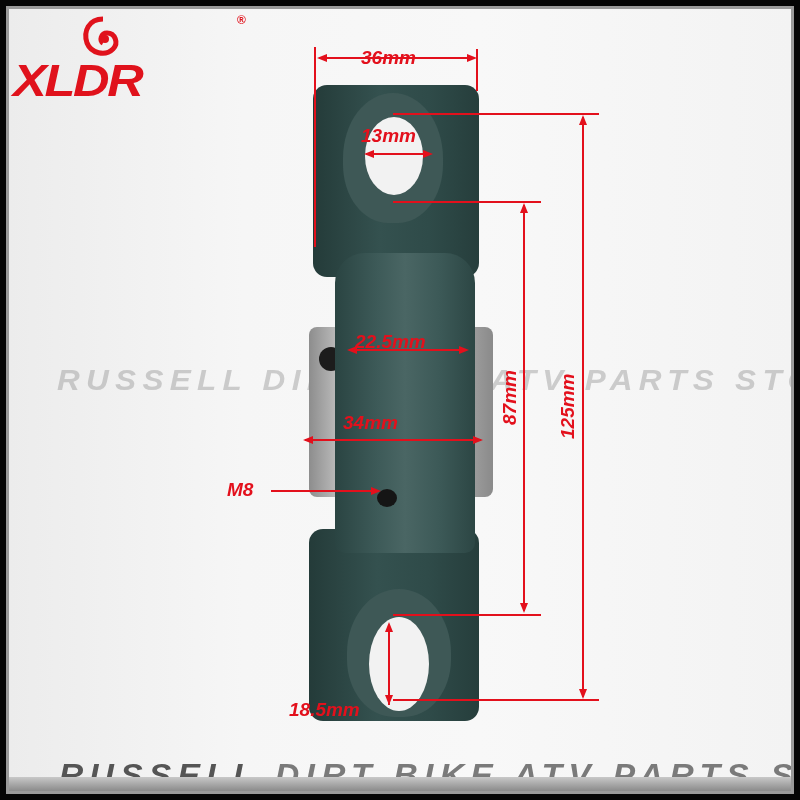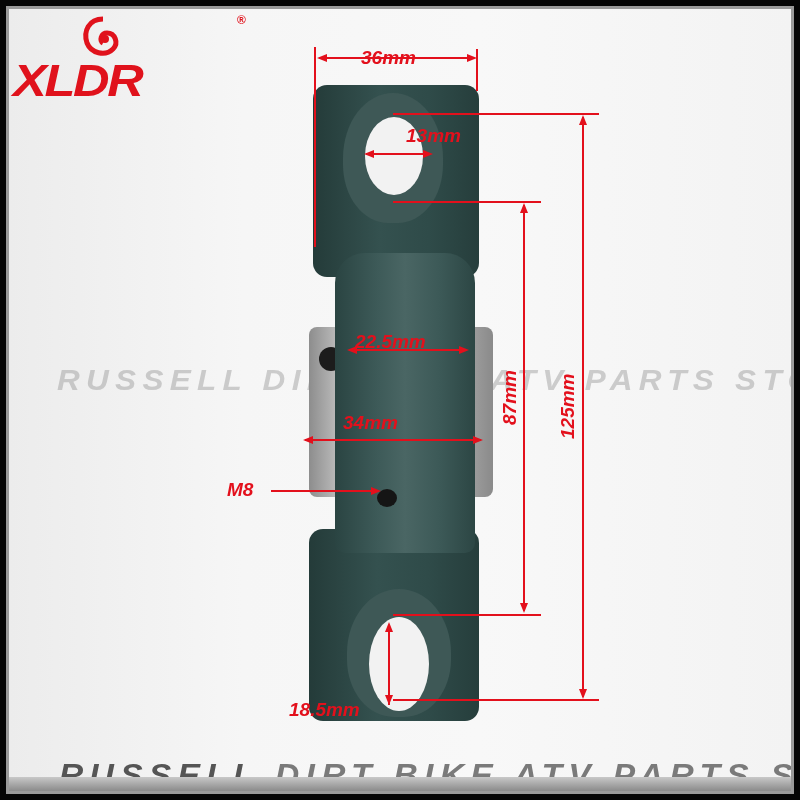--- a/index.html
+++ b/index.html
@@ -73,21 +73,21 @@
   <div class="dim" style="left:305px;top:38px;width:2px;height:200px;"></div>
   <div class="dim" style="left:467px;top:40px;width:2px;height:42px;"></div>
   <div class="dim" style="left:310px;top:48px;width:154px;height:2px;"></div>
   <div class="arrow-l" style="left:308px;top:45px;"></div>
   <div class="arrow-r" style="left:458px;top:45px;"></div>
   <div class="label" style="left:352px;top:10px;margin-top:28px;">36mm</div>
 
   <div class="dim" style="left:357px;top:144px;width:64px;height:2px;"></div>
   <div class="arrow-l" style="left:355px;top:141px;"></div>
   <div class="arrow-r" style="left:414px;top:141px;"></div>
-  <div class="label" style="left:352px;top:116px;margin-left:45px;">13mm</div>
+  <div class="label" style="left:352px;top:116px;">13mm</div>
 
   <div class="dim" style="left:340px;top:340px;width:116px;height:2px;"></div>
   <div class="arrow-l" style="left:338px;top:337px;"></div>
   <div class="arrow-r" style="left:450px;top:337px;"></div>
   <div class="label" style="left:346px;top:322px;">22.5mm</div>
 
   <div class="dim" style="left:296px;top:430px;width:176px;height:2px;"></div>
   <div class="arrow-l" style="left:294px;top:427px;"></div>
   <div class="arrow-r" style="left:464px;top:427px;"></div>
   <div class="label" style="left:334px;top:403px;">34mm</div>

